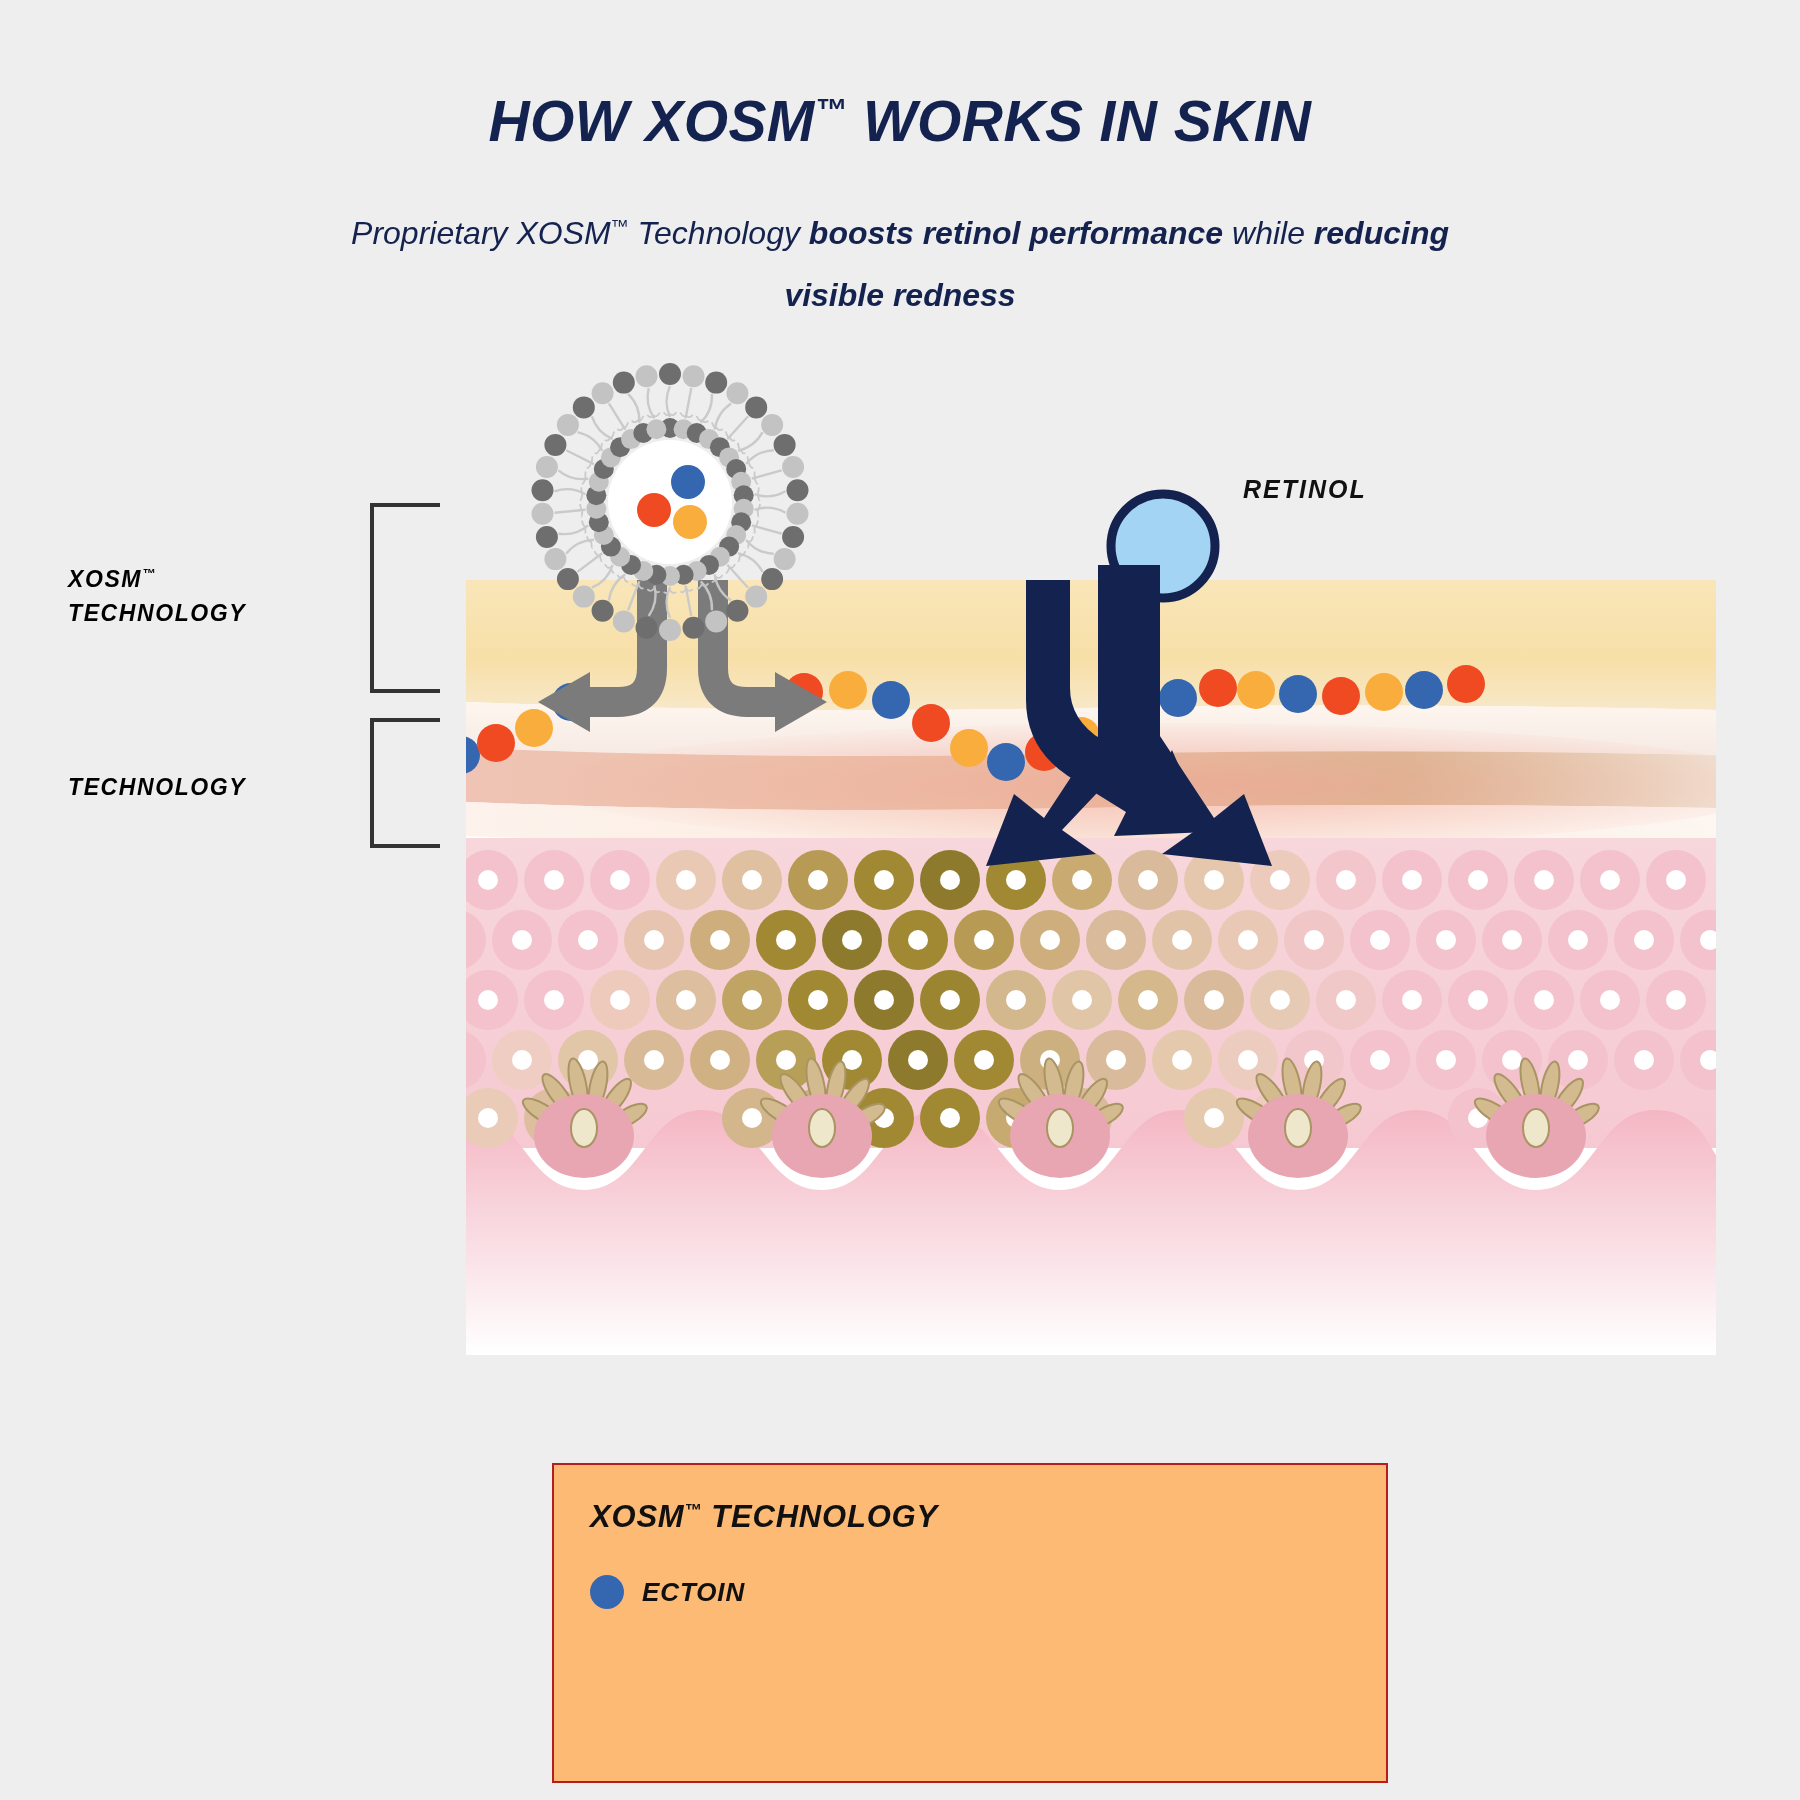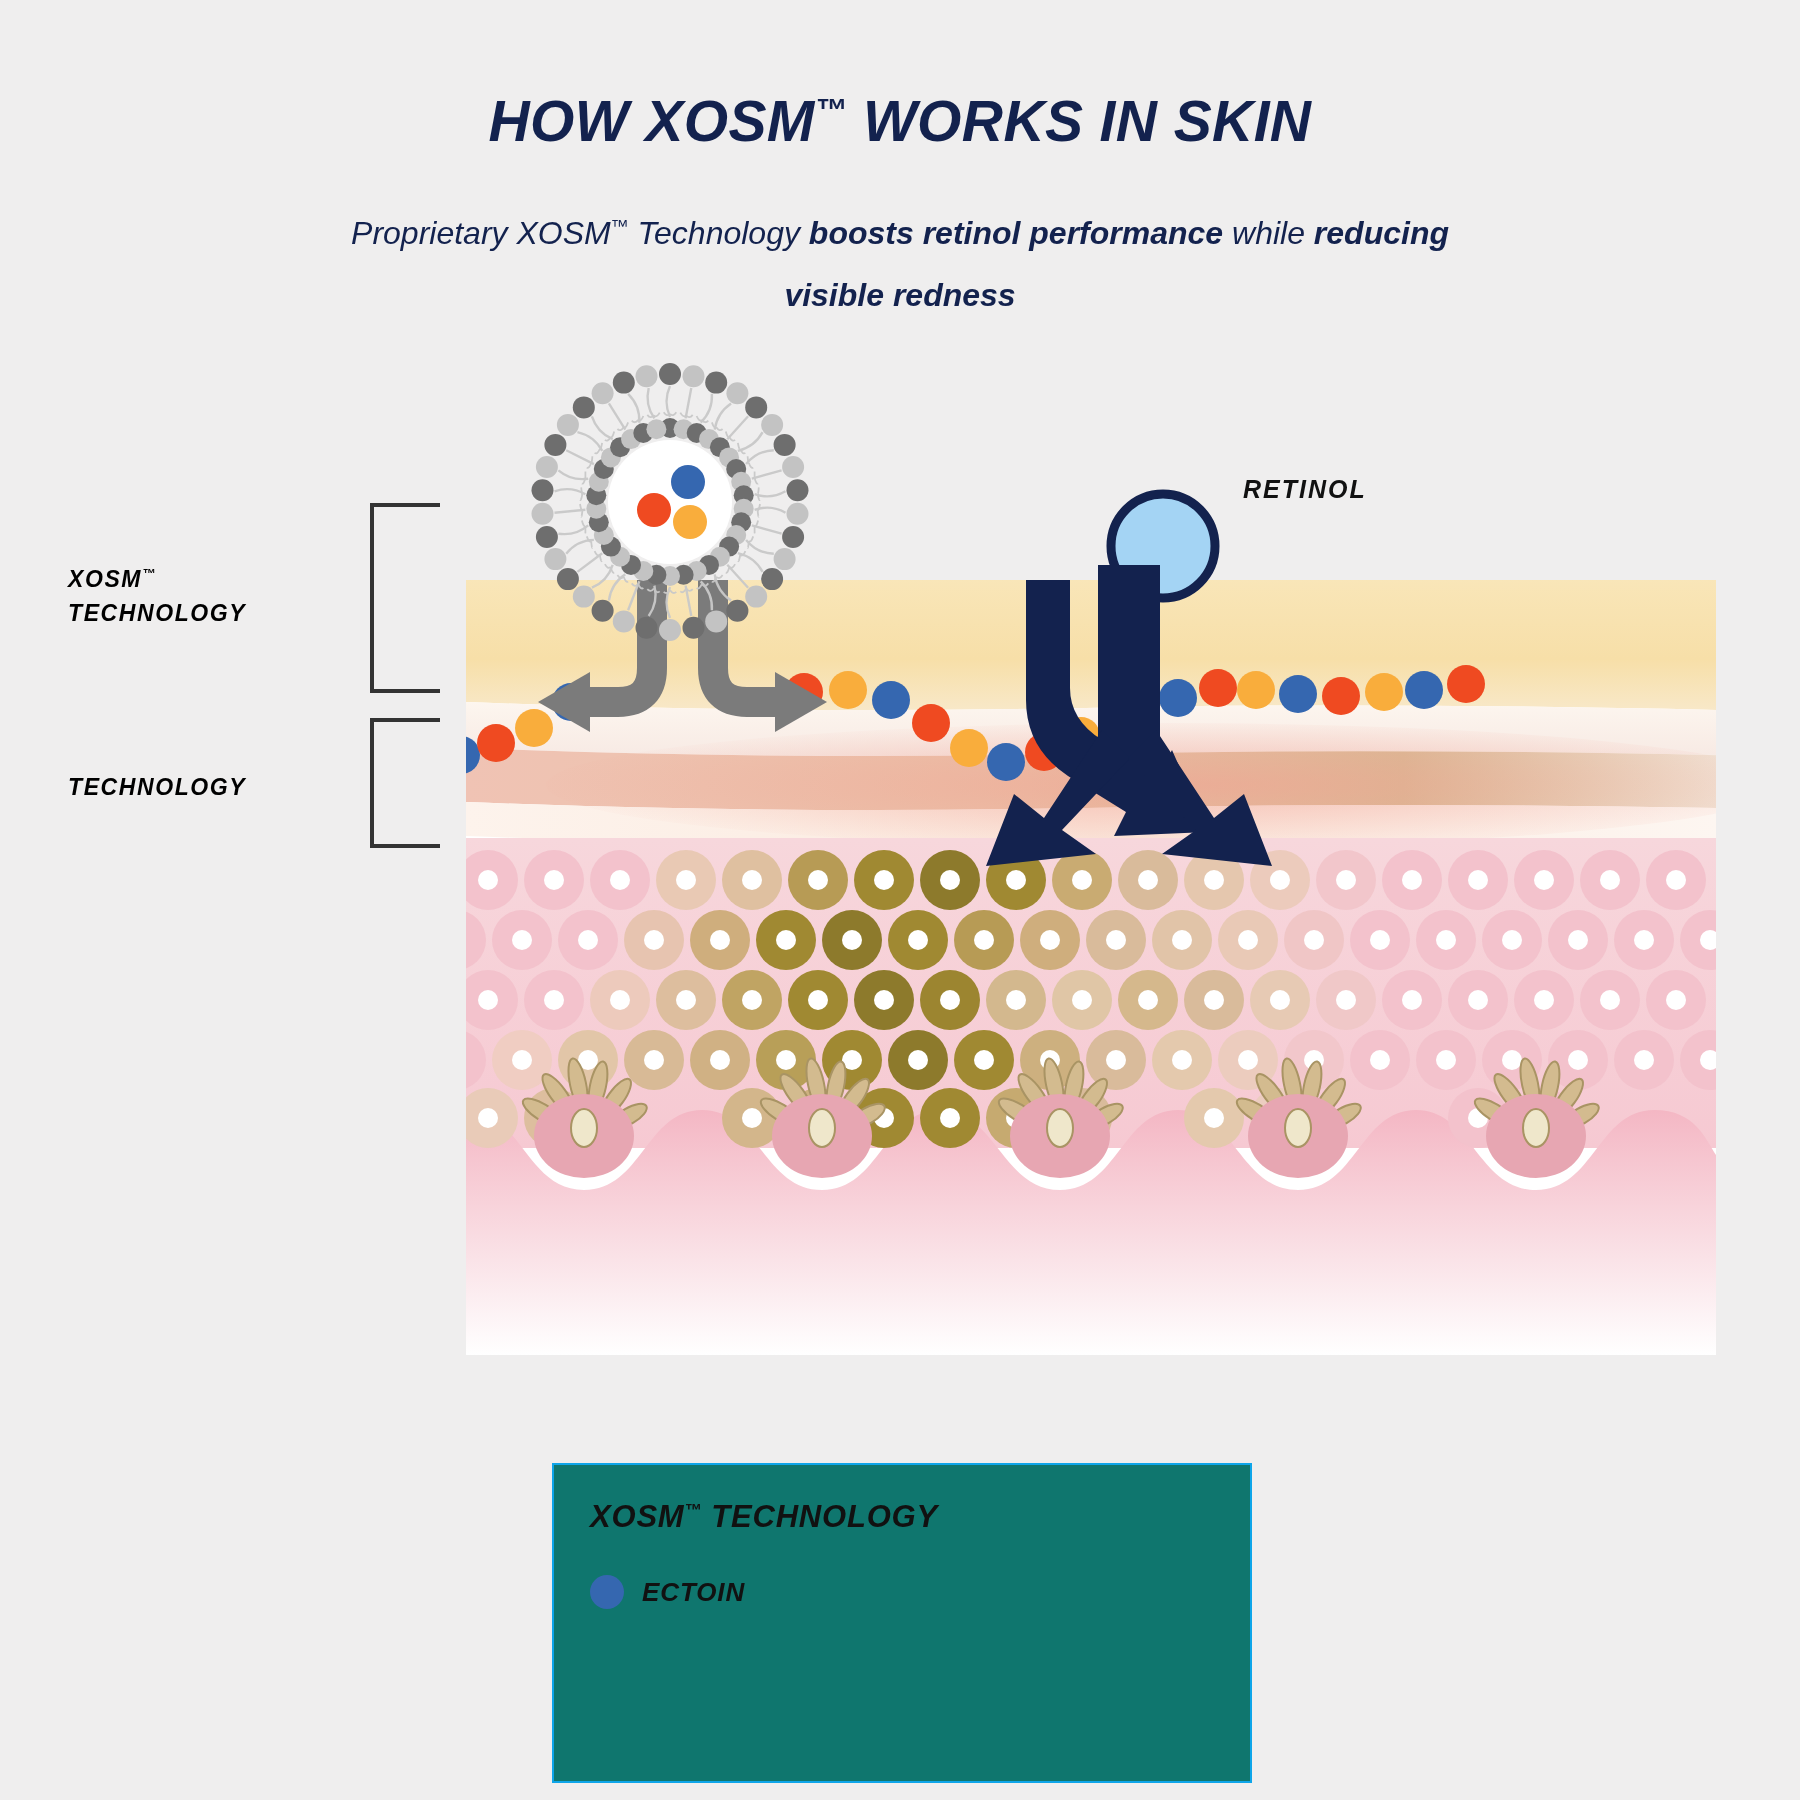--- a/index.html
+++ b/index.html
@@ -49,22 +49,22 @@
   }
 
   
   #retinol-label{
     position:absolute;left:1195px;top:475px;
     font-size:25px;font-weight:bold;letter-spacing:2px;color:#111;margin-left:48px;
   }
 
   
   #legend{
-    position:absolute;left:552px;top:1463px;width:700px;height:320px;
-    background:#0f766e;border:2px solid #0ea5e9;box-sizing:border-box;
+    position:absolute;left:552px;top:1463px;width:836px;height:320px;
+    background:#fdba74;border:2px solid #b91c1c;box-sizing:border-box;
     padding:34px 0 0 36px;
   }
   #legend-title{
     font-size:31px;font-weight:bold;letter-spacing:0.8px;color:#111;
     margin-bottom:26px;
   }
   .leg-row{display:flex;align-items:center;height:62px;}
   .leg-dot{width:34px;height:34px;border-radius:50%;margin-right:18px;flex:0 0 auto;}
   .leg-text{font-size:26px;font-weight:bold;letter-spacing:0.9px;color:#111;}
   .tm{font-size:0.56em;vertical-align:super;letter-spacing:0;}

